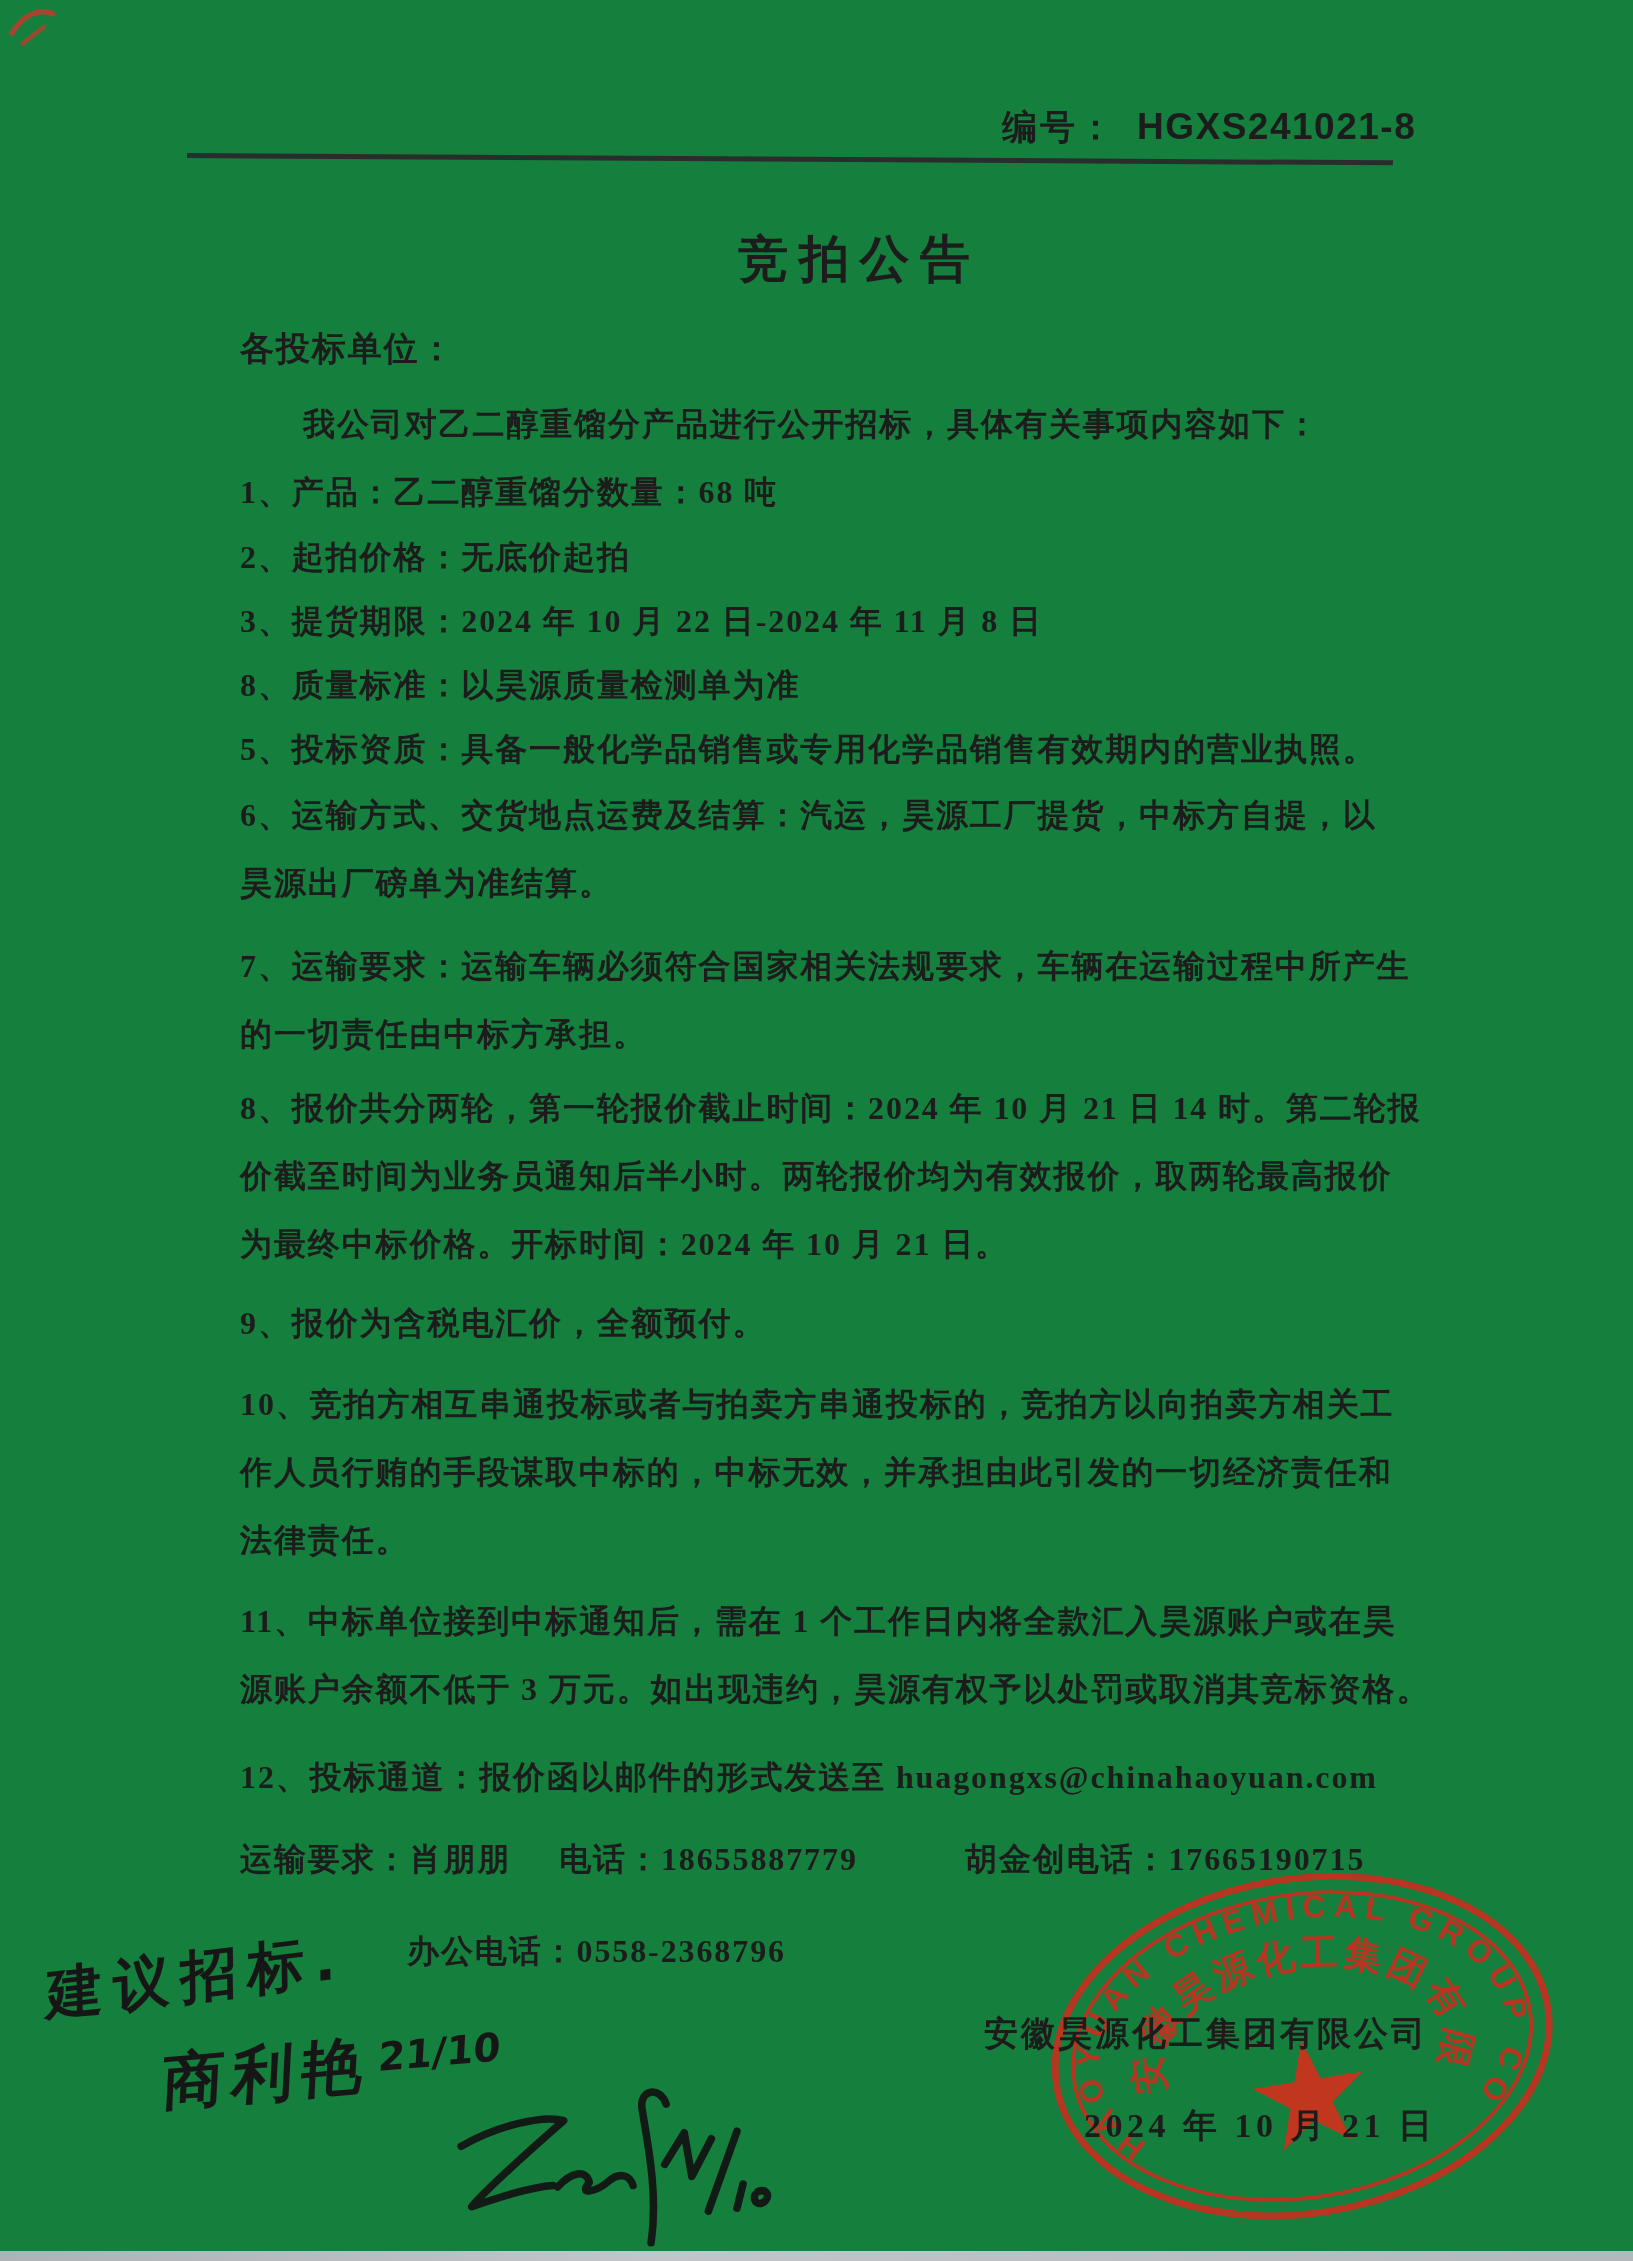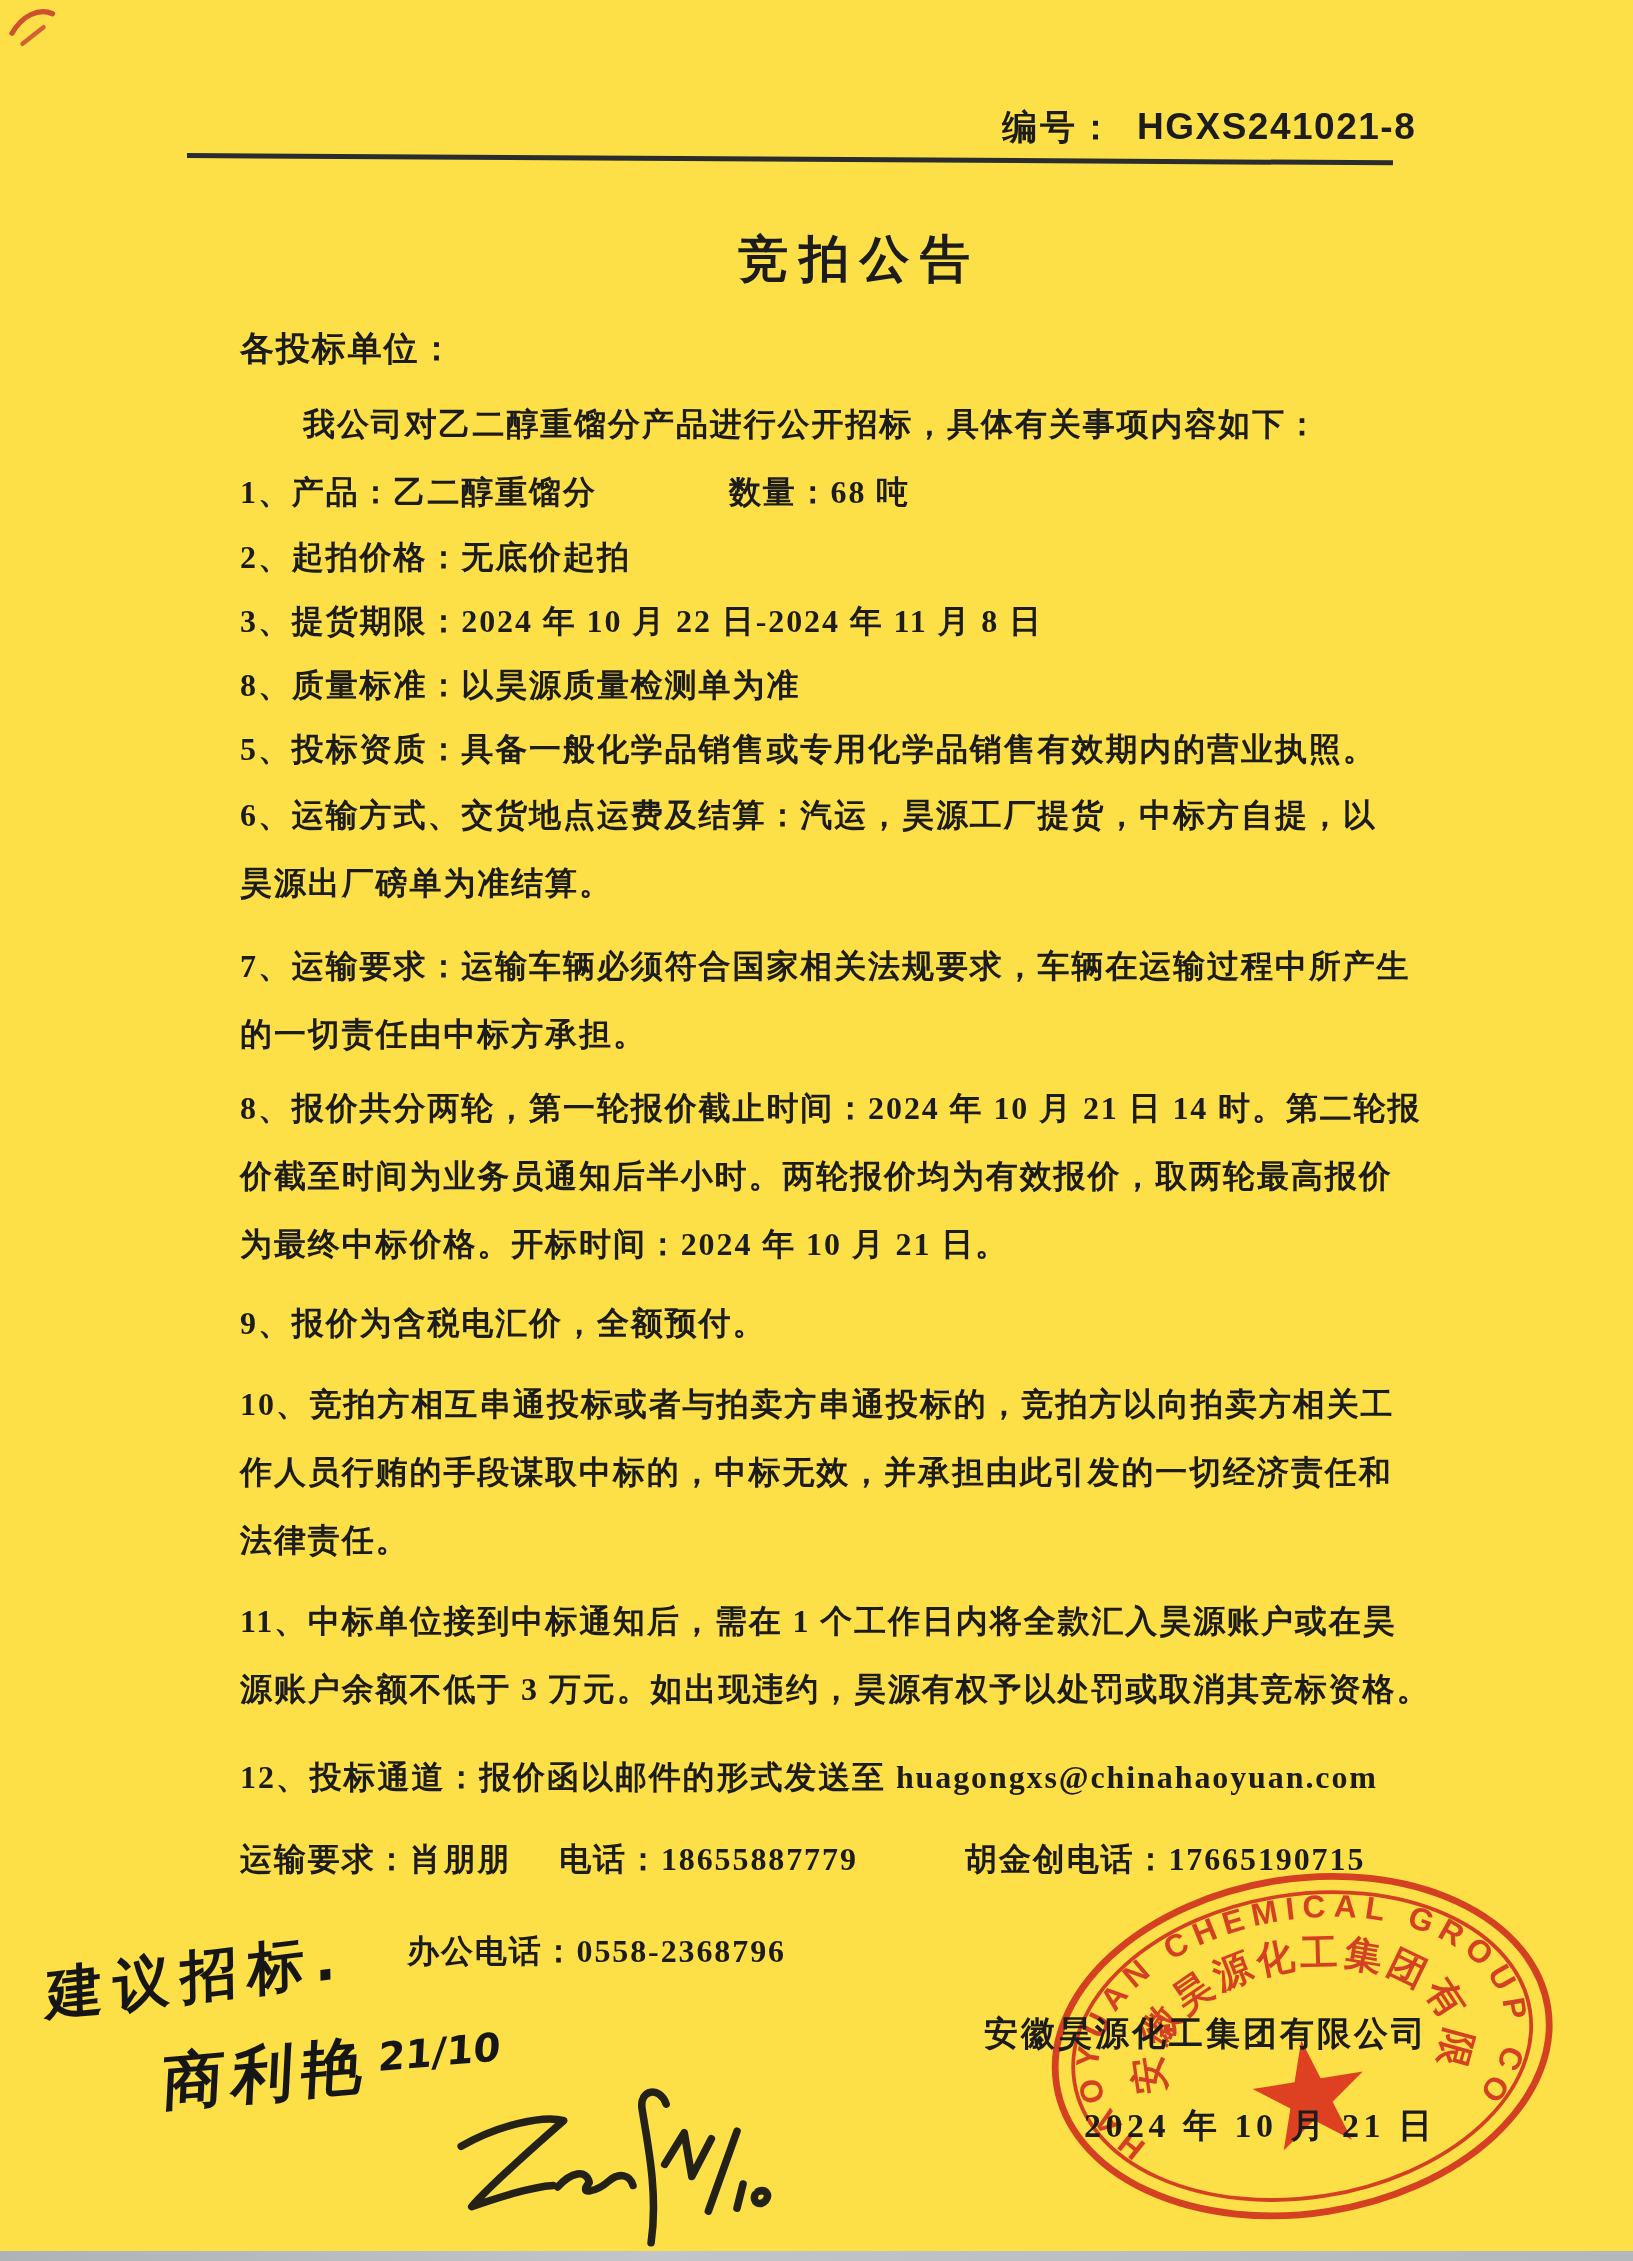--- a/index.html
+++ b/index.html
@@ -1,19 +1,19 @@
 <!DOCTYPE html>
 <html style="font-size:12px"><head>
 <meta charset="utf-8">
 <style>
   html,body{margin:0;padding:0;background:#888;}
   .page{
     position:relative;
     width:1633px;height:2261px;
-    background:#fde047;
+    background:#15803d;
     overflow:hidden;
     font-family:"Liberation Serif","DejaVu Serif",serif;
     color:#1c1c1c;
   }
   
   .doc-header{
     position:absolute;top:104px;left:1002px;
     font-size:35px;font-weight:bold;letter-spacing:3px;
     white-space:nowrap;
   }
@@ -33,21 +33,21 @@
   .para{
     position:absolute;left:240px;width:1274px;
     font-size:32px;font-weight:bold;line-height:68px;
     letter-spacing:1.9px;white-space:pre-line;
   }
   .salutation{top:315px;font-size:34px;}
   .intro{top:390px;text-indent:63px;}
   .i1{top:458px;} .i2{top:523px;} .i3{top:587px;} .i4{top:651px;} .i5{top:715px;}
   .i6{top:781px;} .i7{top:932px;} .i8{top:1074px;} .i9{top:1289px;}
   .i10{top:1370px;} .i11{top:1587px;} .i12{top:1743px;}
-  .qty{margin-left:132px;}
+  .qty{}
   
   .contact-row{position:absolute;top:1838px;left:240px;width:1274px;
     font-size:32px;font-weight:bold;letter-spacing:1.9px;white-space:nowrap;}
   .contact-row .gap-m{display:inline-block;width:48px;}
   .contact2{position:absolute;top:1838px;left:965px;font-size:32px;
     font-weight:bold;letter-spacing:1.9px;white-space:nowrap;}
   .office-row{position:absolute;top:1930px;left:407px;font-size:32px;
     font-weight:bold;letter-spacing:1.9px;white-space:nowrap;}
   
   .hw{position:absolute;color:#161616;

